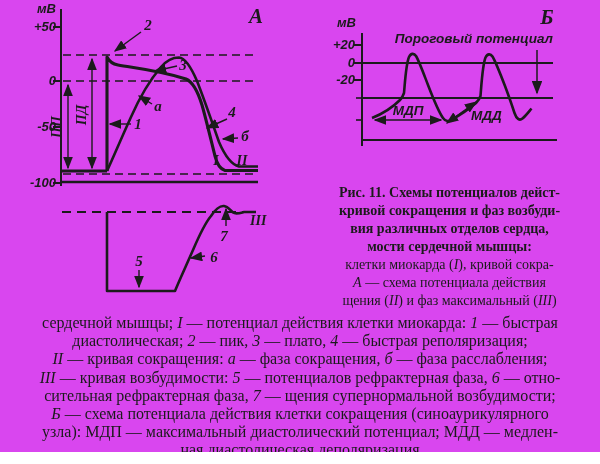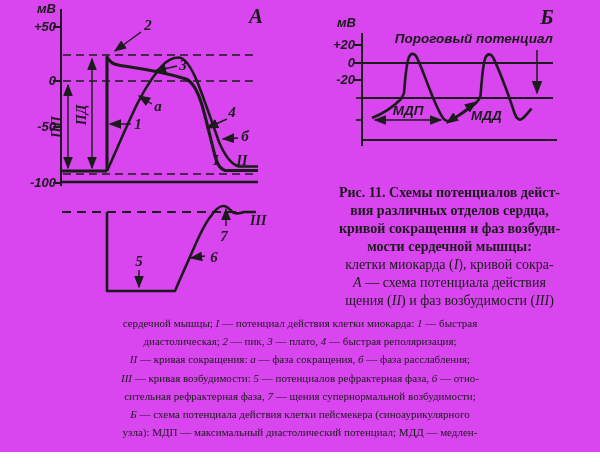--- a/index.html
+++ b/index.html
@@ -11,21 +11,21 @@
   svg text{fill:#1b1b1b}
   svg .num{font:bold italic 13px "Liberation Sans",sans-serif}
   svg .lab{font:bold italic 15px "Liberation Serif",serif}
   svg .rom{font:bold italic 14px "Liberation Serif",serif}
   svg .big{font:bold italic 21px "Liberation Serif",serif}
   svg .slab{font:bold italic 13.5px "Liberation Sans",sans-serif}
   .cap-col{position:absolute;left:301px;top:184px;width:297px;text-align:center;
            font-size:14px;line-height:18px}
   .cap-col .head-block{font-weight:bold}
   .cap-bottom{position:absolute;left:2px;top:314px;width:596px;text-align:center;
-              font-size:11px;line-height:18.2px}
+              font-size:16px;line-height:18.2px}
   .it{font-style:italic}
   .cap-line{white-space:nowrap}
 </style>
 </head>
 <body>
 
 <div class="page">
 
   <svg id="svgA" width="300" height="312" viewBox="0 0 300 312">
     <defs>
@@ -166,34 +166,35 @@
     <line class="ink" x1="75" y1="120" x2="141" y2="120" stroke-width="1.4" marker-start="url(#ahb)" marker-end="url(#ahb)"></line>
     <text class="slab" x="108" y="115" text-anchor="middle">МДП</text>
 
     <line class="ink" x1="147" y1="123" x2="176" y2="102" stroke-width="1.4" marker-start="url(#ahb)" marker-end="url(#ahb)"></line>
     <text class="slab" x="171" y="120" text-anchor="start">МДД</text>
   </svg>
 
   <div class="cap-col">
     <div class="head-block">
         <div class="cap-line"><span>Рис. 11. Схемы потенциалов дейст-</span></div>
+        <div class="cap-line"><span>кривой сокращения и фаз возбуди-</span></div>
         <div class="cap-line"><span>вия различных отделов сердца,</span></div>
-        <div class="cap-line"><span>кривой сокращения и фаз возбуди-</span></div>
         <div class="cap-line"><span>мости сердечной мышцы:</span></div>
       </div>
     <div>
         <div class="cap-line"><span>клетки миокарда (</span><span class="it">I</span><span>), кривой сокра-</span></div>
         <div class="cap-line"><span class="it">А</span><span> — схема потенциала действия</span></div>
-        <div class="cap-line"><span>щения (</span><span class="it">II</span><span>) и фаз возбудимости (</span><span class="it">III</span><span>)</span></div>
+        <div class="cap-line"><span>щения (</span><span class="it">II</span><span>) и фаз максимальный (</span><span class="it">III</span><span>)</span></div>
       </div>
   </div>
 
   <div class="cap-bottom">
       <div class="cap-line"><span>сердечной мышцы; </span><span class="it">I</span><span> — потенциал действия клетки миокарда: </span><span class="it">1</span><span> — быстрая</span></div>
       <div class="cap-line"><span>диастолическая; </span><span class="it">2</span><span> — пик, </span><span class="it">3</span><span> — плато, </span><span class="it">4</span><span> — быстрая реполяризация;</span></div>
       <div class="cap-line"><span class="it">II</span><span> — кривая сокращения: </span><span class="it">а</span><span> — фаза сокращения, </span><span class="it">б</span><span> — фаза расслабления;</span></div>
       <div class="cap-line"><span class="it">III</span><span> — кривая возбудимости: </span><span class="it">5</span><span> — потенциалов рефрактерная фаза, </span><span class="it">6</span><span> — отно-</span></div>
       <div class="cap-line"><span>сительная рефрактерная фаза, </span><span class="it">7</span><span> — щения супернормальной возбудимости;</span></div>
-      <div class="cap-line"><span class="it">Б</span><span> — схема потенциала действия клетки пейсмекера (синоаурикулярного</span></div>
+      <div class="cap-line"><span class="it">Б</span><span> — схема потенциала действия клетки сокращения (синоаурикулярного</span></div>
       <div class="cap-line"><span>узла): МДП — максимальный диастолический потенциал; МДД — медлен-</span></div>
+      <div class="cap-line"><span>ная диастолическая деполяризация</span></div>
     </div>
 
 </div>
 
 </body></html>

